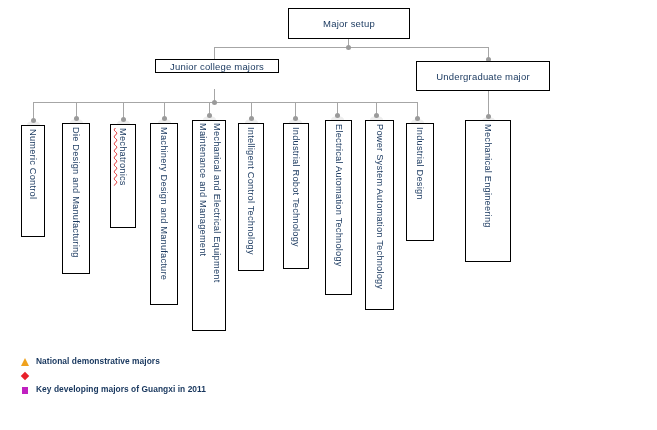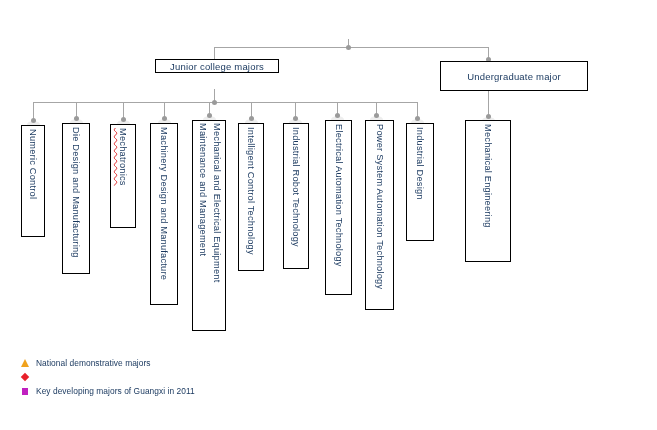--- a/index.html
+++ b/index.html
@@ -99,23 +99,23 @@
 
   
   #legend {
     position: absolute;
     left: 20px;
     top: 356px;
     width: 630px;
   }
   .legend-row {
     display: flex;
-    align-items: center;
     height: 13px;
     margin-bottom: 1px;
+    font-weight: bold;
   }
   .marker {
     width: 11px;
     height: 11px;
     margin-right: 5px;
     flex: 0 0 11px;
     position: relative;
   }
   .m-triangle::before {
     content: "";
@@ -209,26 +209,29 @@
   <div class="dot" style="left:121px; top:117px;"></div>
   <div class="dot" style="left:162px; top:116px;"></div>
   <div class="dot" style="left:207px; top:113px;"></div>
   <div class="dot" style="left:249px; top:116px;"></div>
   <div class="dot" style="left:293px; top:116px;"></div>
   <div class="dot" style="left:335px; top:113px;"></div>
   <div class="dot" style="left:374px; top:113px;"></div>
   <div class="dot" style="left:415px; top:116px;"></div>
   <div class="dot" style="left:486px; top:114px;"></div>
 
+  <div class="box horiz" style="left:288px; top:8px; width:122px; height:31px;">
+    <span>Major setup</span>
+  </div>
 
   <div class="box horiz" style="left:155px; top:59px; width:124px; height:14px;">
     <span>Junior college majors</span>
   </div>
 
-  <div class="box horiz" style="left:440px; top:61px; width:148px; height:30px;">
+  <div class="box horiz" style="left:416px; top:61px; width:134px; height:30px;">
     <span>Undergraduate major</span>
   </div>
 
   <div class="box vert" style="left:21px; top:125px; width:24px; height:112px;">
     <span class="vtext">Numeric Control</span>
   </div>
 
   <div class="box vert" style="left:62px; top:123px; width:28px; height:151px;">
     <span class="vtext">Die Design and Manufacturing</span>
   </div>

